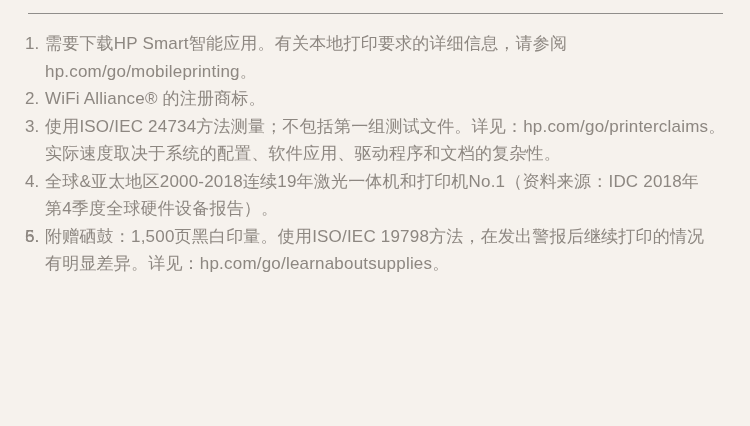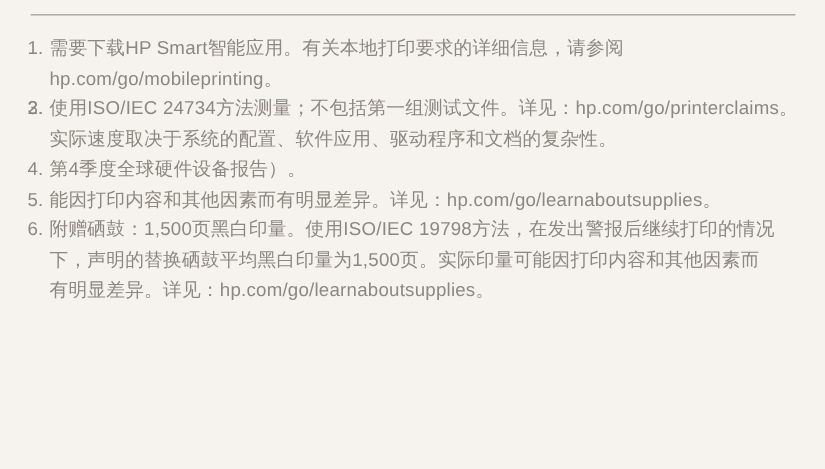--- a/index.html
+++ b/index.html
@@ -56,34 +56,34 @@
 <div class="page">
   <div class="divider"></div>
   <ol class="notes">
     <li>
       <span class="num">1.</span>
       <span class="line">需要下载HP Smart智能应用。有关本地打印要求的详细信息，请参阅</span>
       <span class="line">hp.com/go/mobileprinting。</span>
     </li>
     <li>
       <span class="num">2.</span>
+      <span class="line">WiFi Alliance® 的注册商标。</span>
     </li>
     <li>
       <span class="num">3.</span>
       <span class="line">使用ISO/IEC 24734方法测量；不包括第一组测试文件。详见：hp.com/go/printerclaims。</span>
       <span class="line">实际速度取决于系统的配置、软件应用、驱动程序和文档的复杂性。</span>
     </li>
     <li>
       <span class="num">4.</span>
+      <span class="line">全球&amp;亚太地区2000-2018连续19年激光一体机和打印机No.1（资料来源：IDC 2018年</span>
       <span class="line">第4季度全球硬件设备报告）。</span>
     </li>
     <li>
       <span class="num">5.</span>
-      <span class="line">能因打印内容和其他因素而有明显差异。详见：hp.com/go/learnaboutsupplies。</span>
     </li>
     <li>
       <span class="num">6.</span>
       <span class="line">附赠硒鼓：1,500页黑白印量。使用ISO/IEC 19798方法，在发出警报后继续打印的情况</span>
-      <span class="line">下，声明的替换硒鼓平均黑白印量为1,500页。实际印量可能因打印内容和其他因素而</span>
       <span class="line">有明显差异。详见：hp.com/go/learnaboutsupplies。</span>
     </li>
   </ol>
 </div>
 
 </body></html>

